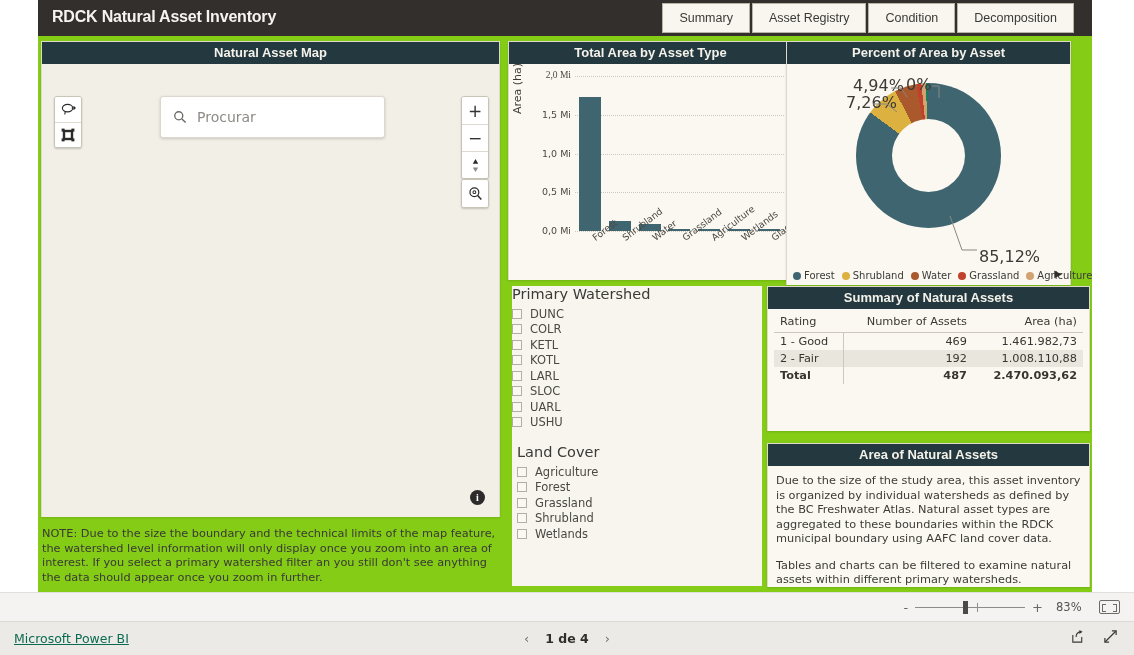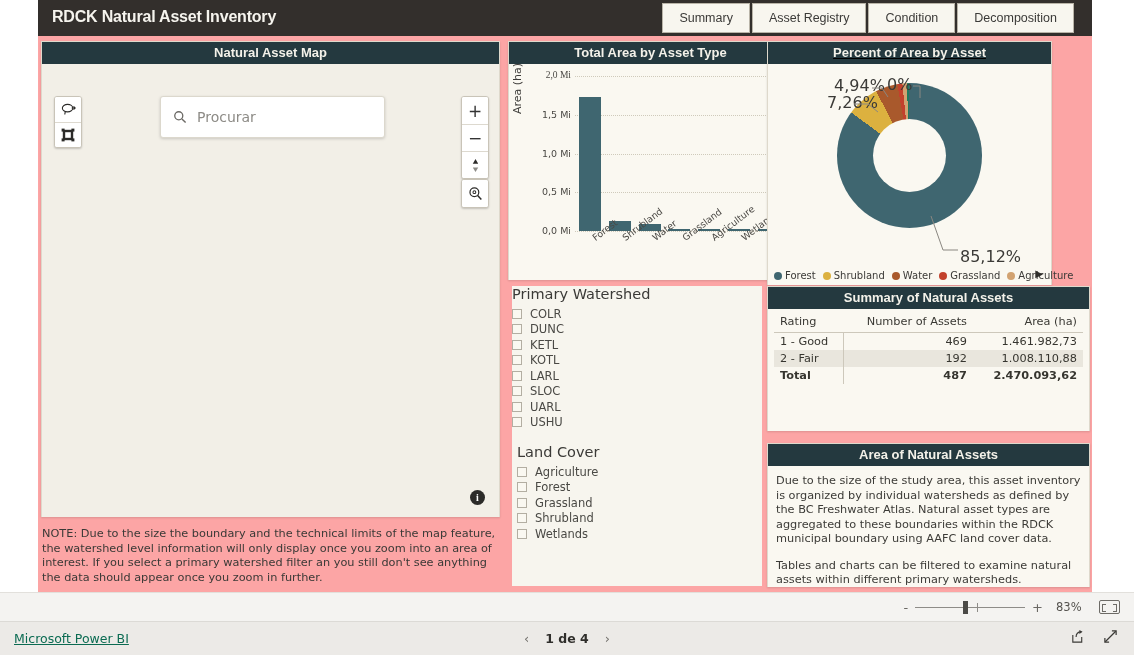--- a/index.html
+++ b/index.html
@@ -7,21 +7,21 @@
     width: 1134px; height: 655px;
     font-family: "DejaVu Sans", sans-serif;
     background: #ffffff; overflow: hidden;
   }
 
   
   #page { position: relative; width: 1134px; height: 655px; background: #ffffff; }
 
   #canvas {
     position: absolute; left: 0; top: 0; width: 1134px; height: 592px;
-    background: #fca5a5; overflow: hidden;
+    background: #84cc16; overflow: hidden;
   }
   
   #left-gutter {
     position: absolute; left: 0; top: 0; width: 38px; height: 592px;
     background: #ffffff; z-index: 6;
   }
   #right-gutter {
     position: absolute; left: 1092px; top: 0; width: 42px; height: 592px;
     background: #ffffff; z-index: 6;
   }
@@ -130,21 +130,21 @@
   .bar { width: 22px; background: #3f6670; }
   #xlabels {
     position: absolute; left: 66px; right: 8px; top: 168px; height: 46px;
   }
   .xlabel {
     position: absolute; font-size: 9.3px; color: #4a4844;
     transform: rotate(-37deg); transform-origin: left top; white-space: nowrap;
   }
 
   
-  #donut-card { left: 767px; top: 41px; width: 285px; height: 244px; text-decoration: underline; }
+  #donut-card { left: 786px; top: 41px; width: 285px; height: 244px; }
   #donut-body { position: relative; width: 100%; height: 221px; background: #faf8f1; }
   #donut-wrap { position: absolute; left: 69px; top: 19px; width: 145px; height: 145px; }
   #donut-hole {
     position: absolute; left: 36px; top: 36px; width: 73px; height: 73px;
     border-radius: 50%; background: #faf8f1;
   }
   .pct-label { position: absolute; font-size: 16px; color: #3b3a37; white-space: nowrap; }
   #donut-legend {
     position: absolute; left: 0; bottom: 4px; width: 100%;
     display: flex; align-items: center; padding: 0 6px; gap: 7px;
@@ -408,25 +408,25 @@
           </div>
         <div id="legend-next">▶</div>
       </div>
     </div>
 
     <div id="filters">
       <div class="filter-head">Primary Watershed</div>
       <div id="watershed-list">
           <div class="filter-row">
             <div class="cbox"></div>
+            <span>DUNC</span>
+          </div>
+          <div class="filter-row">
+            <div class="cbox"></div>
             <span>COLR</span>
-          </div>
-          <div class="filter-row">
-            <div class="cbox"></div>
-            <span>DUNC</span>
           </div>
           <div class="filter-row">
             <div class="cbox"></div>
             <span>KETL</span>
           </div>
           <div class="filter-row">
             <div class="cbox"></div>
             <span>KOTL</span>
           </div>
           <div class="filter-row">

